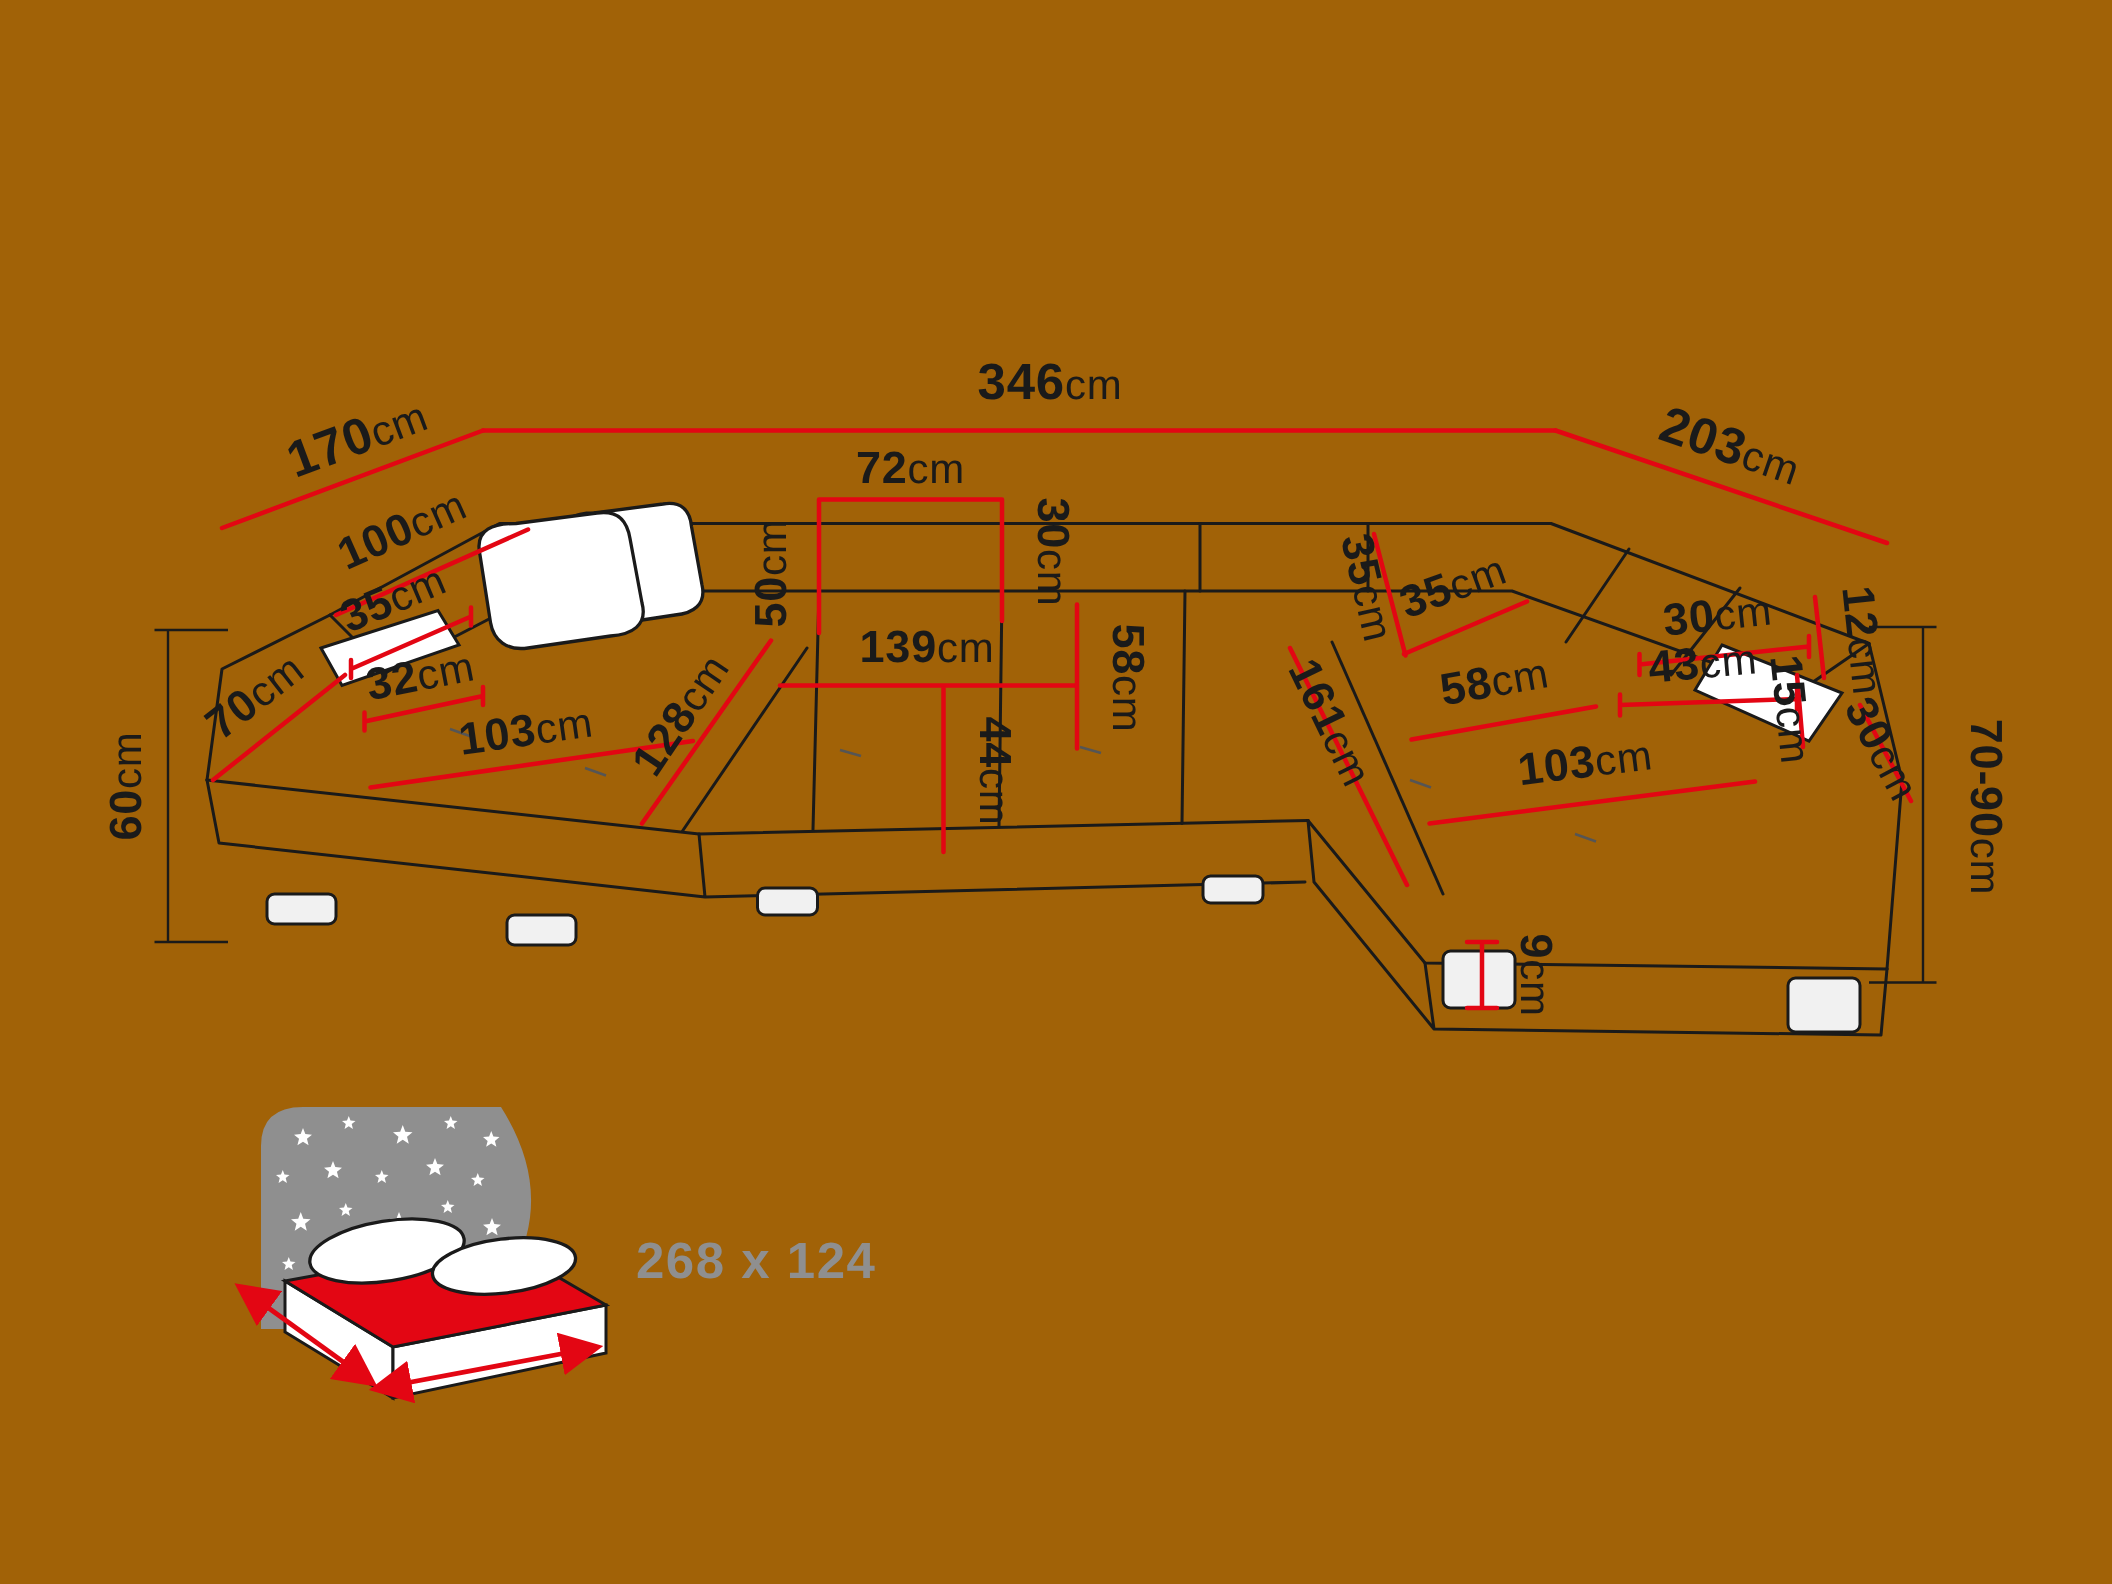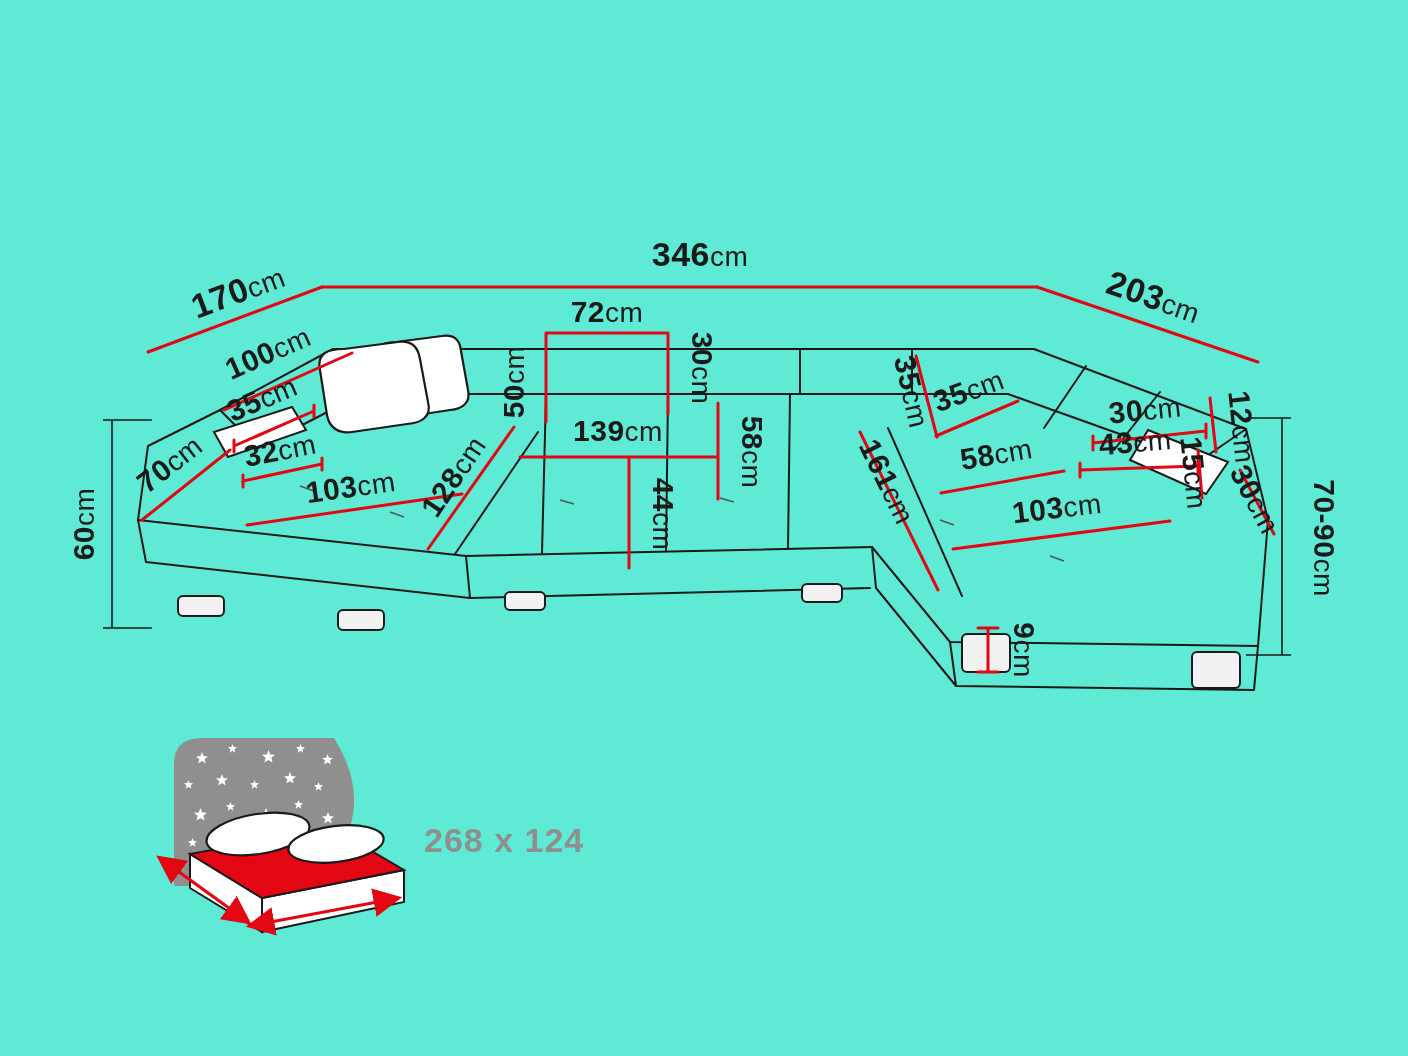--- a/index.html
+++ b/index.html
@@ -1,16 +1,16 @@
 <!DOCTYPE html>
 <html><head>
 <meta charset="utf-8">
 <style>
   html,body{margin:0;padding:0;background:#fff;}
-  .canvas{position:relative;width:1408px;height:1056px;background:#5eead4;overflow:hidden;
+  .canvas{position:relative;width:1408px;height:1056px;background:#a16207;overflow:hidden;
           font-family:"Liberation Sans",sans-serif;}
   svg text{font-family:"Liberation Sans",sans-serif;fill:#1a1a1a;}
   .dim{font-size:30px;font-weight:700;letter-spacing:.5px;}
   .dim .u{font-weight:400;font-size:28px;}
   .lg{font-size:34px;}
   .bed-label{font-size:34px;font-weight:700;fill:#8f8f8f;letter-spacing:1px;}
   .blk{stroke:#1a1a1a;stroke-width:2;fill:none;stroke-linecap:round;stroke-linejoin:round;}
   .red{stroke:#e30613;stroke-width:3;fill:none;stroke-linecap:round;}
   .thin{stroke:#1a1a1a;stroke-width:1.6;fill:none;}
   .leg{fill:#f1f1f1;stroke:#1a1a1a;stroke-width:2;}

